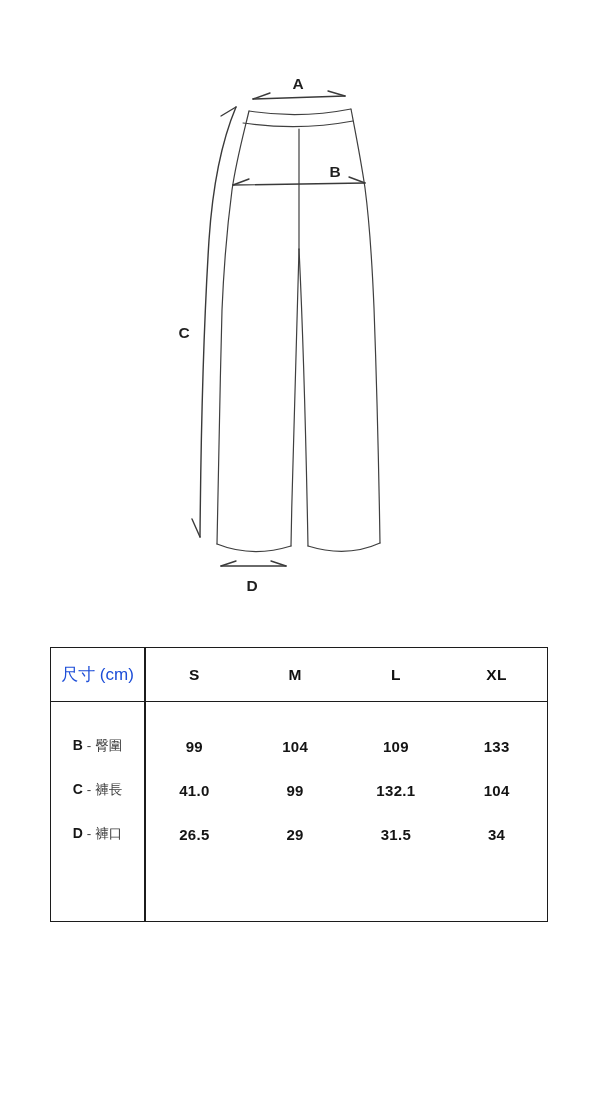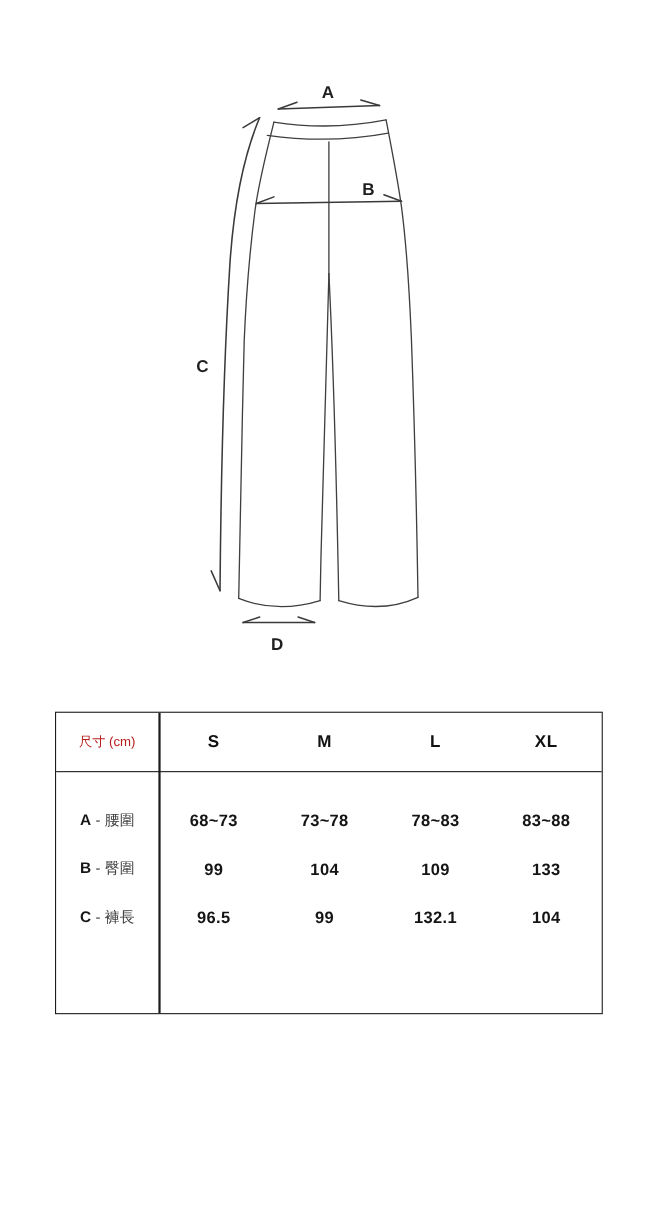--- a/index.html
+++ b/index.html
@@ -55,22 +55,22 @@
   .t-header {
     display: grid;
     grid-template-columns: 93px 1fr 1fr 1fr 1fr;
     align-items: center;
     height: 54px;
     box-sizing: border-box;
     border-bottom: 1.5px solid #1c1c1c;
   }
   .t-unit {
     text-align: center;
-    color: #b91c1c;
-    font-size: 12px;
+    color: #1d4ed8;
+    font-size: 17px;
     font-weight: normal;
   }
   .t-size {
     text-align: center;
     font-size: 15.5px;
     font-weight: bold;
     color: #111111;
     letter-spacing: 0.5px;
   }
   .t-body { padding-top: 22px; }
@@ -153,47 +153,47 @@
     <div class="t-header">
       <div class="t-unit">尺寸 (cm)</div>
       <div class="t-size">S</div>
       <div class="t-size">M</div>
       <div class="t-size">L</div>
       <div class="t-size">XL</div>
     </div>
 
     <div class="t-body">
 
-      <div class="t-row">
-        <div class="t-label">
-          <span class="letter">A</span><span class="sep">-</span><span class="cname">腰圍</span>
-        </div>
-        <div class="t-cell">68~73</div>
-        <div class="t-cell">73~78</div>
-        <div class="t-cell">78~83</div>
-        <div class="t-cell">83~88</div>
-      </div>
 
       <div class="t-row">
         <div class="t-label">
           <span class="letter">B</span><span class="sep">-</span><span class="cname">臀圍</span>
         </div>
         <div class="t-cell">99</div>
         <div class="t-cell">104</div>
         <div class="t-cell">109</div>
         <div class="t-cell">133</div>
       </div>
 
       <div class="t-row">
         <div class="t-label">
           <span class="letter">C</span><span class="sep">-</span><span class="cname">褲長</span>
         </div>
-        <div class="t-cell">96.5</div>
+        <div class="t-cell">41.0</div>
         <div class="t-cell">99</div>
         <div class="t-cell">132.1</div>
         <div class="t-cell">104</div>
       </div>
 
+      <div class="t-row">
+        <div class="t-label">
+          <span class="letter">D</span><span class="sep">-</span><span class="cname">褲口</span>
+        </div>
+        <div class="t-cell">26.5</div>
+        <div class="t-cell">29</div>
+        <div class="t-cell">31.5</div>
+        <div class="t-cell">34</div>
+      </div>
 
     </div>
   </div>
 
 </div>
 
 </body></html>

